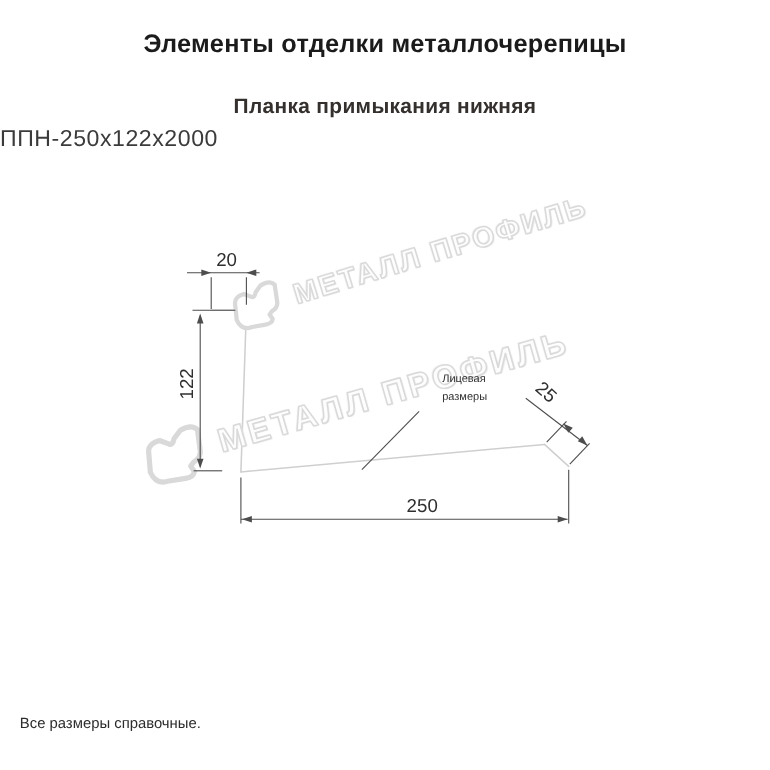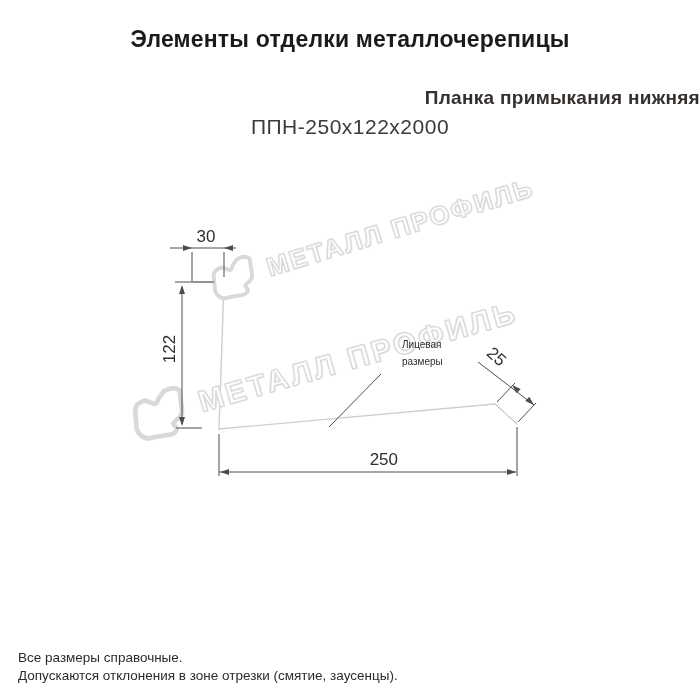--- a/index.html
+++ b/index.html
@@ -7,25 +7,25 @@
     position:relative;width:700px;height:700px;background:#ffffff;overflow:hidden;
     font-family:"Liberation Sans","DejaVu Sans",sans-serif;
   }
   .abs{position:absolute;}
   
   .title{
     left:0;top:26px;width:700px;text-align:center;
     font-size:23px;font-weight:600;color:#1b1b1b;letter-spacing:0.2px;z-index:5;
   }
   .subtitle{
-    left:0;top:87px;width:700px;text-align:right;
+    left:0;top:87px;width:700px;text-align:center;
     font-size:19px;font-weight:700;color:#34302e;letter-spacing:0.3px;z-index:5;
   }
   .model{
-    left:0;top:115px;width:700px;text-align:center;
+    left:0;top:115px;width:700px;text-align:left;
     font-size:21px;font-weight:400;color:#3b3b3b;letter-spacing:0.5px;z-index:5;
   }
   
   .wm{
     display:flex;align-items:center;gap:8px;z-index:1;
     transform-origin:left center;pointer-events:none;
   }
   .wm-text{
     font-weight:700;color:#fdfdfd;white-space:nowrap;
     -webkit-text-stroke:1.3px #d9d9d9;
@@ -114,26 +114,25 @@
       <polygon points="182,426 179,417 185,417"></polygon>
 
       <polygon points="220,472 229,469 229,475"></polygon>
       <polygon points="516,472 507,469 507,475"></polygon>
 
       <polygon points="512,385 520.7,388.9 516.7,393.3"></polygon>
       <polygon points="534,405 529.3,396.7 525.3,401.1"></polygon>
     </g>
   </svg>
 
-  <div class="abs dim dim-20">30</div>
+  <div class="abs dim dim-20">20</div>
   <div class="abs dim dim-122">122</div>
   <div class="abs dim dim-250">250</div>
   <div class="abs dim dim-25">25</div>
 
   <div class="abs face-label">
     <div>Лицевая</div>
     <div>размеры</div>
   </div>
 
   <div class="abs note note1">Все размеры справочные.</div>
-  <div class="abs note note2">Допускаются отклонения в зоне отрезки (смятие, заусенцы).</div>
 
 </div>
 
 </body></html>

